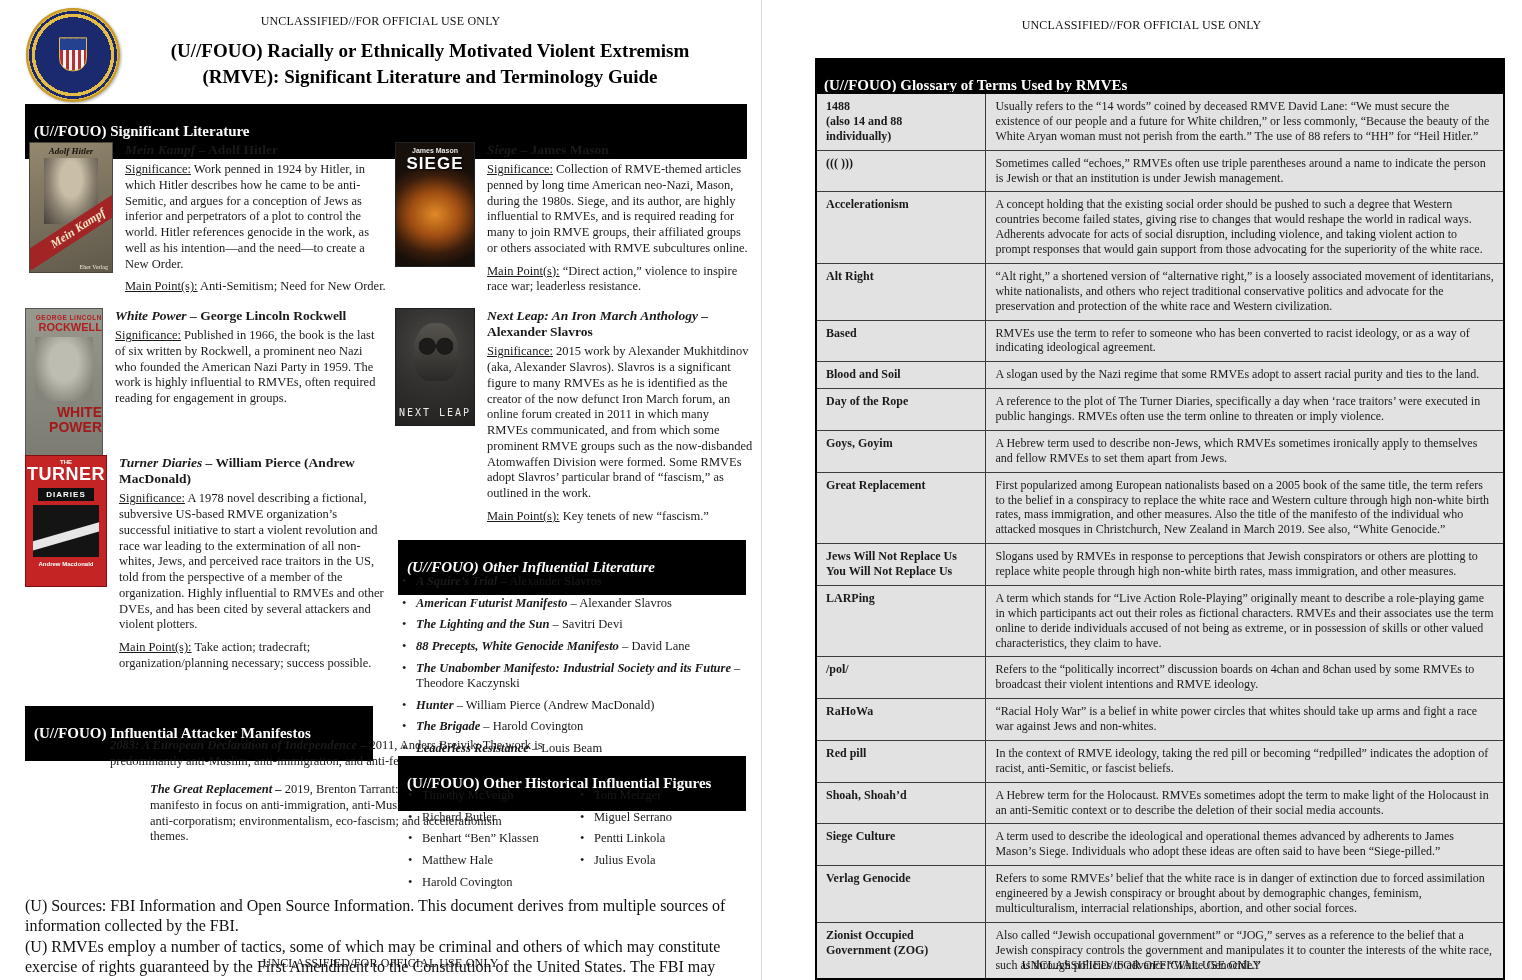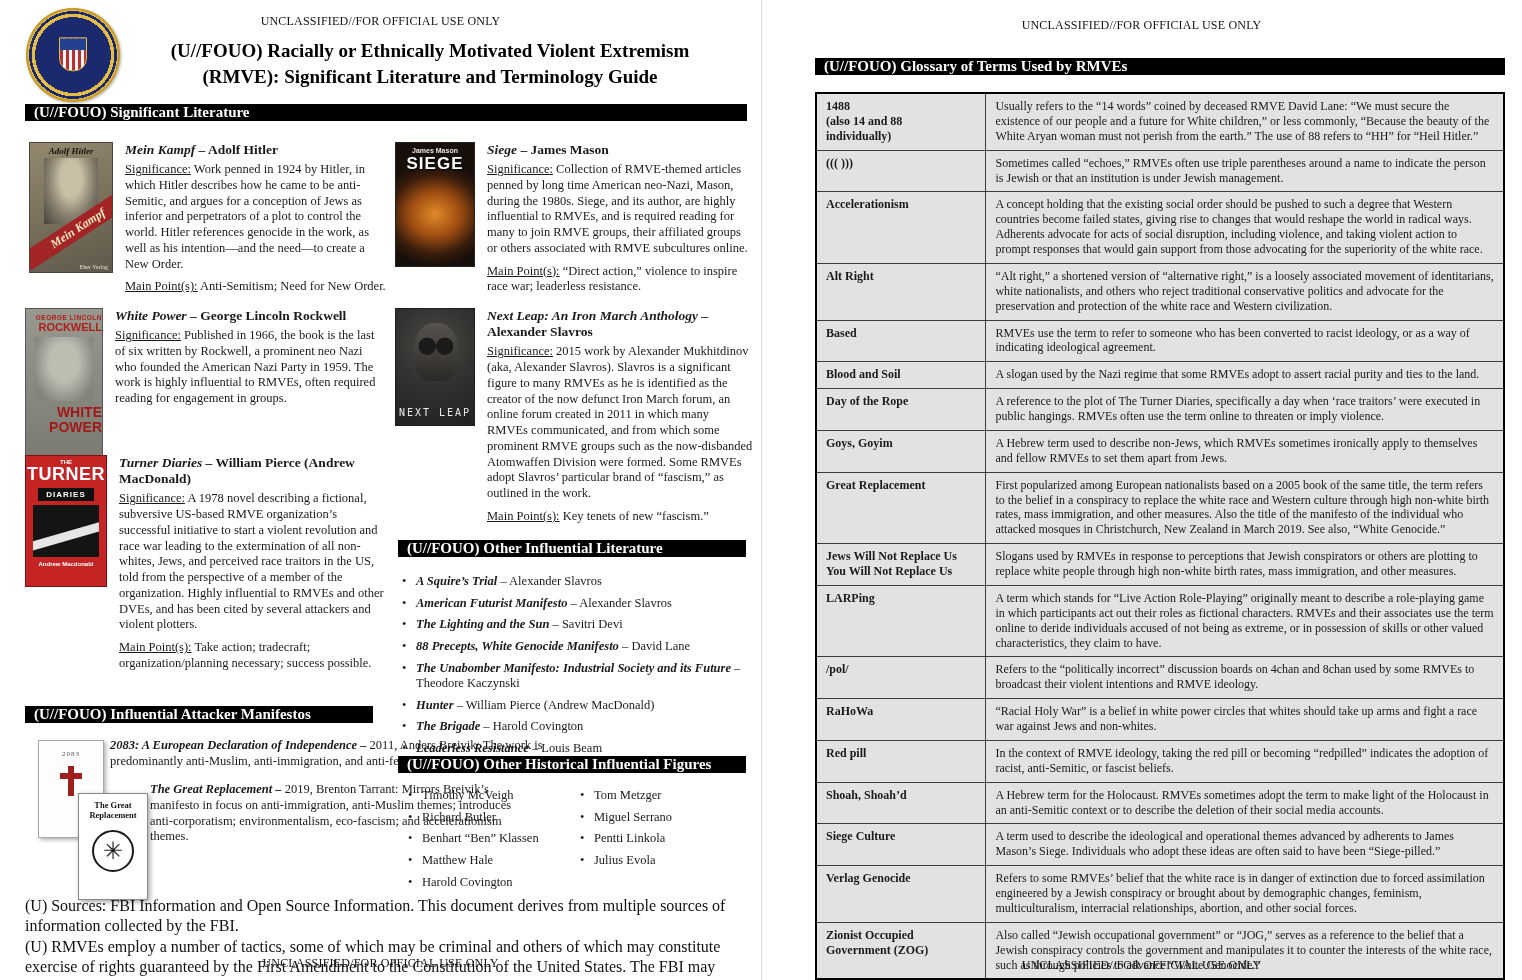--- a/index.html
+++ b/index.html
@@ -12,21 +12,21 @@
 
   
   .fbi-seal { position:absolute; left:26px; top:8px; width:94px; height:94px; border-radius:50%;
     background: radial-gradient(circle, #1b2a6e 0 57%, #e3bd45 57% 62%, #1b2a6e 62% 66%, #e3bd45 66% 100%);
     box-shadow: 0 0 0 2px #c79a2e inset, 1px 1px 3px rgba(0,0,0,.35); }
   .seal-shield { position:absolute; left:50%; top:50%; transform:translate(-50%,-52%); width:26px; height:32px;
     background: linear-gradient(#24418f 0 38%, rgba(0,0,0,0) 38%), repeating-linear-gradient(90deg, #b83030 0 3px, #f5f5f5 3px 6px);
     border:1px solid #e3bd45; border-radius:0 0 13px 13px; }
   .doc-title { position:absolute; left:130px; top:38px; width:600px; text-align:center; font-weight:bold; font-size:19px; line-height:1.35; color:#000; }
 
-  .banner { position:absolute; background:#000; color:#fff; font-weight:bold; font-size:15px; padding:0 9px; box-sizing:border-box; }
+  .banner { position:absolute; background:#000; color:#fff; font-weight:bold; font-size:15px; padding:19px 9px; box-sizing:border-box; }
 
   
   .book { position:absolute; display:flex; }
   .btext { font-size:12.5px; line-height:1.26; }
   .btext p { margin:0 0 7px 0; }
   .btitle { font-weight:bold; font-size:13.5px; margin-bottom:4px; line-height:1.2; }
   .ti { font-style:italic; }
   .ul { text-decoration:underline; }
 
   .cover { position:relative; flex-shrink:0; overflow:hidden; box-sizing:border-box; }
@@ -177,42 +177,32 @@
       </div>
       <div class="btext">
         <div class="btitle"><span class="ti">Turner Diaries</span> <span>– William Pierce (Andrew MacDonald)</span></div>
         <p><span class="ul">Significance:</span> <span>A 1978 novel describing a fictional, subversive US-based RMVE organization’s successful initiative to start a violent revolution and race war leading to the extermination of all non-whites, Jews, and perceived race traitors in the US, told from the perspective of a member of the organization. Highly influential to RMVEs and other DVEs, and has been cited by several attackers and violent plotters.</span></p>
         <p><span class="ul">Main Point(s):</span> <span>Take action; tradecraft; organization/planning necessary; success possible.</span></p>
       </div>
     </div>
 
     <div class="banner" style="left:25px; top:706px; width:348px;">(U//FOUO) Influential Attacker Manifestos</div>
 
-    <div class="man-covers">
-      <div class="cover-2083">
-        <div class="c2083-t">2083</div>
-        <div class="c2083-cross"></div>
-      </div>
-      <div class="cover-gr">
-        <div class="gr-title">The Great Replacement</div>
-        <div class="gr-wheel">✳</div>
-      </div>
-    </div>
 
     <div class="man-entry" style="left:110px; top:738px; width:478px;">
       <span class="man-title">2083: A European Declaration of Independence –</span>
       <span>2011, Anders Breivik: The work is predominantly anti-Muslim, anti-immigration, and anti-feminist.</span>
     </div>
 
     <div class="man-entry" style="left:150px; top:782px; width:372px;">
       <span class="man-title">The Great Replacement –</span>
       <span>2019, Brenton Tarrant: Mirrors Breivik’s manifesto in focus on anti-immigration, anti-Muslim themes; introduces anti-corporatism; environmentalism, eco-fascism; and accelerationism themes.</span>
     </div>
 
-    <div class="banner" style="left:398px; top:540px; width:348px;">(U//FOUO) Other Influential Literature</div>
+    <div class="banner" style="left:398px; top:540px; width:348px;font-style:italic;">(U//FOUO) Other Influential Literature</div>
 
     <ul class="blist" style="left:400px; top:574px; width:352px;">
       <li><span class="man-title">A Squire’s Trial</span> <span>– Alexander Slavros</span></li>
       <li><span class="man-title">American Futurist Manifesto</span> <span>– Alexander Slavros</span></li>
       <li><span class="man-title">The Lighting and the Sun</span> <span>– Savitri Devi</span></li>
       <li><span class="man-title">88 Precepts, White Genocide Manifesto</span> <span>– David Lane</span></li>
       <li><span class="man-title">The Unabomber Manifesto: Industrial Society and its Future</span> <span>– Theodore Kaczynski</span></li>
       <li><span class="man-title">Hunter</span> <span>– William Pierce (Andrew MacDonald)</span></li>
       <li><span class="man-title">The Brigade</span> <span>– Harold Covington</span></li>
       <li><span class="man-title">Leaderless Resistance</span> <span>– Louis Beam</span></li>

